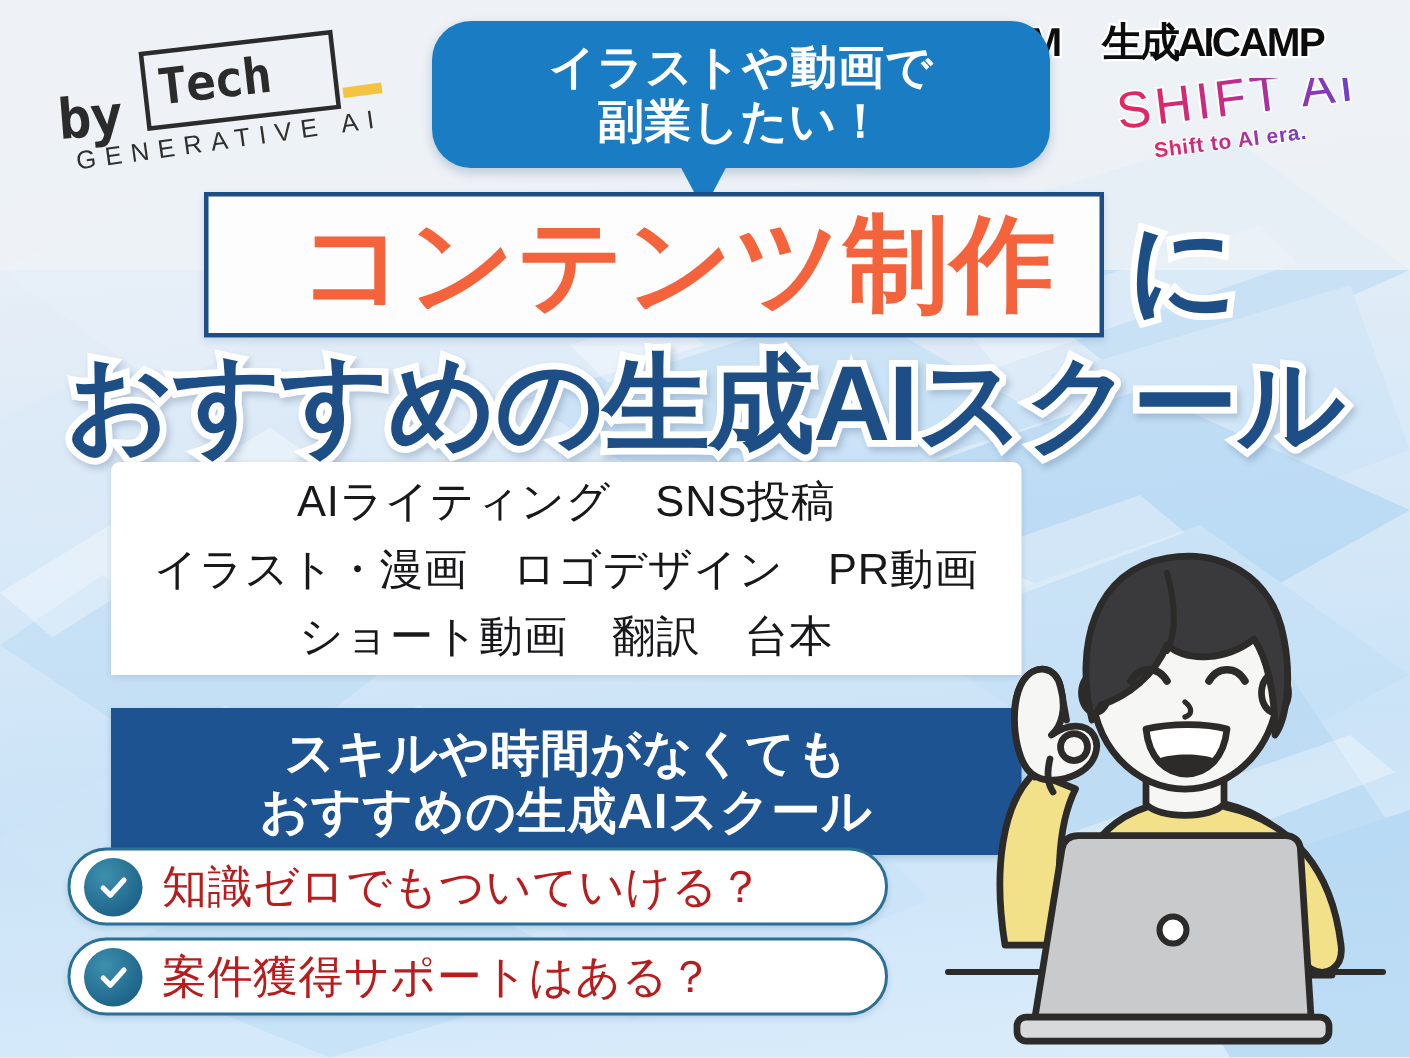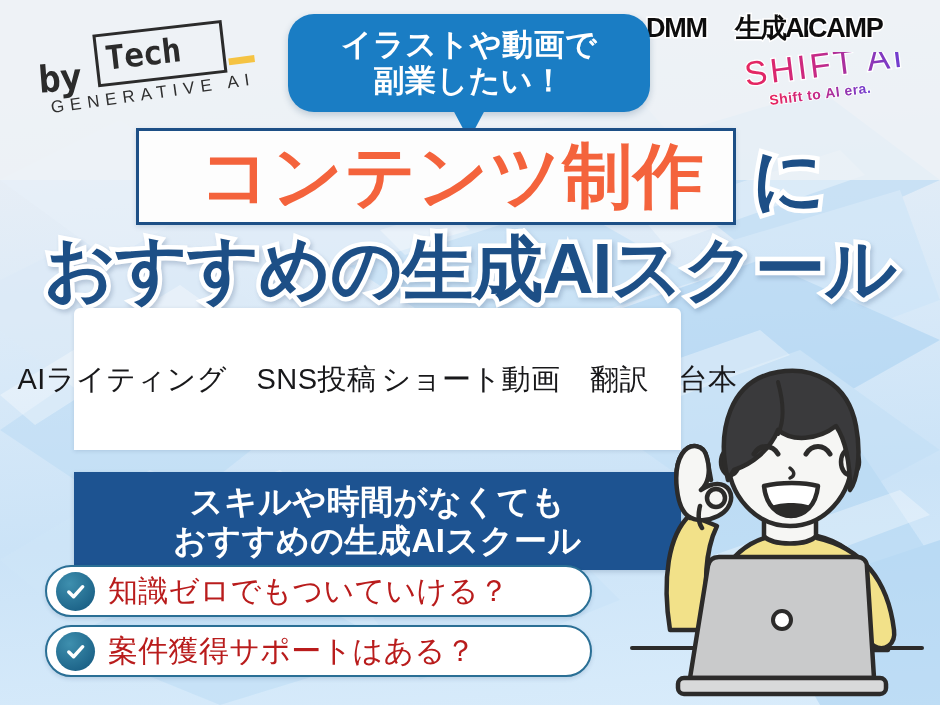--- a/index.html
+++ b/index.html
@@ -36,21 +36,21 @@
     color:#0d0d0d;letter-spacing:-1.2px;
     -webkit-text-stroke:3px #ffffff; paint-order:stroke fill;
     text-shadow:0 0 1px #fff;}
   .dmm .jp{letter-spacing:-2px;margin-left:28px;}
 
   
   .shiftai{position:absolute;left:742px;top:52px;width:195px;height:62px;}
   .shiftai svg{display:block;}
 
   
-  .bubble{position:absolute;left:288px;top:14px;width:362px;height:98px;
+  .bubble{position:absolute;left:288px;top:14px;width:412px;height:98px;
     background:#1a7dc4;border-radius:26px;
     box-shadow:0 3px 7px rgba(20,60,100,.22);}
   .bubble .txt{position:absolute;inset:0;display:flex;flex-direction:column;
     align-items:center;justify-content:center;gap:1px;
     color:#fff;font-size:31px;font-weight:700;letter-spacing:.5px;line-height:1.12;}
   .bubble-tail{position:absolute;left:452px;top:108px;width:0;height:0;
     border-left:17px solid transparent;border-right:17px solid transparent;
     border-top:32px solid #1a7dc4;}
 
   
@@ -64,21 +64,21 @@
     color:#1d4f86;-webkit-text-stroke:9px #ffffff;paint-order:stroke fill;}
   .hl-line2{position:absolute;left:0;top:222px;width:940px;text-align:center;
     font-size:71px;font-weight:900;color:#1d4f86;letter-spacing:-1px;
     -webkit-text-stroke:9px #ffffff;paint-order:stroke fill;
     filter:drop-shadow(2px 3px 2px rgba(40,70,110,.22));}
 
   
   .card{position:absolute;left:74px;top:308px;width:607px;height:142px;
     background:#ffffff;border-radius:6px 6px 0 0;
     box-shadow:0 1px 4px rgba(30,60,100,.14);
-    display:flex;flex-direction:row;align-items:center;justify-content:center;
+    display:flex;flex-direction:column;align-items:center;justify-content:center;
     gap:5px;padding-top:2px;box-sizing:border-box;}
   .card .row{font-size:29px;color:#18181a;font-weight:500;letter-spacing:.5px;
     white-space:nowrap;}
 
   
   .banner{position:absolute;left:74px;top:472px;width:607px;height:98px;
     background:#1d5391;border-radius:0 0 5px 5px;
     display:flex;flex-direction:column;align-items:center;justify-content:center;
     gap:1px;box-shadow:0 2px 5px rgba(20,50,90,.18);}
   .banner .row{color:#fff;font-size:33px;font-weight:800;letter-spacing:.5px;
@@ -174,20 +174,21 @@
   <div class="bubble-tail"></div>
 
   <div class="hl-box">
     <div class="t">コンテンツ制作</div>
   </div>
   <div class="hl-ni">に</div>
   <div class="hl-line2">おすすめの生成AIスクール</div>
 
   <div class="card">
     <div class="row">AIライティング　SNS投稿</div>
+    <div class="row">イラスト・漫画　ロゴデザイン　PR動画</div>
     <div class="row">ショート動画　翻訳　台本</div>
   </div>
 
   <div class="banner">
     <div class="row">スキルや時間がなくても</div>
     <div class="row">おすすめの生成AIスクール</div>
   </div>
 
   <div class="person">
     <svg viewBox="0 0 330 375" width="330" height="375">

